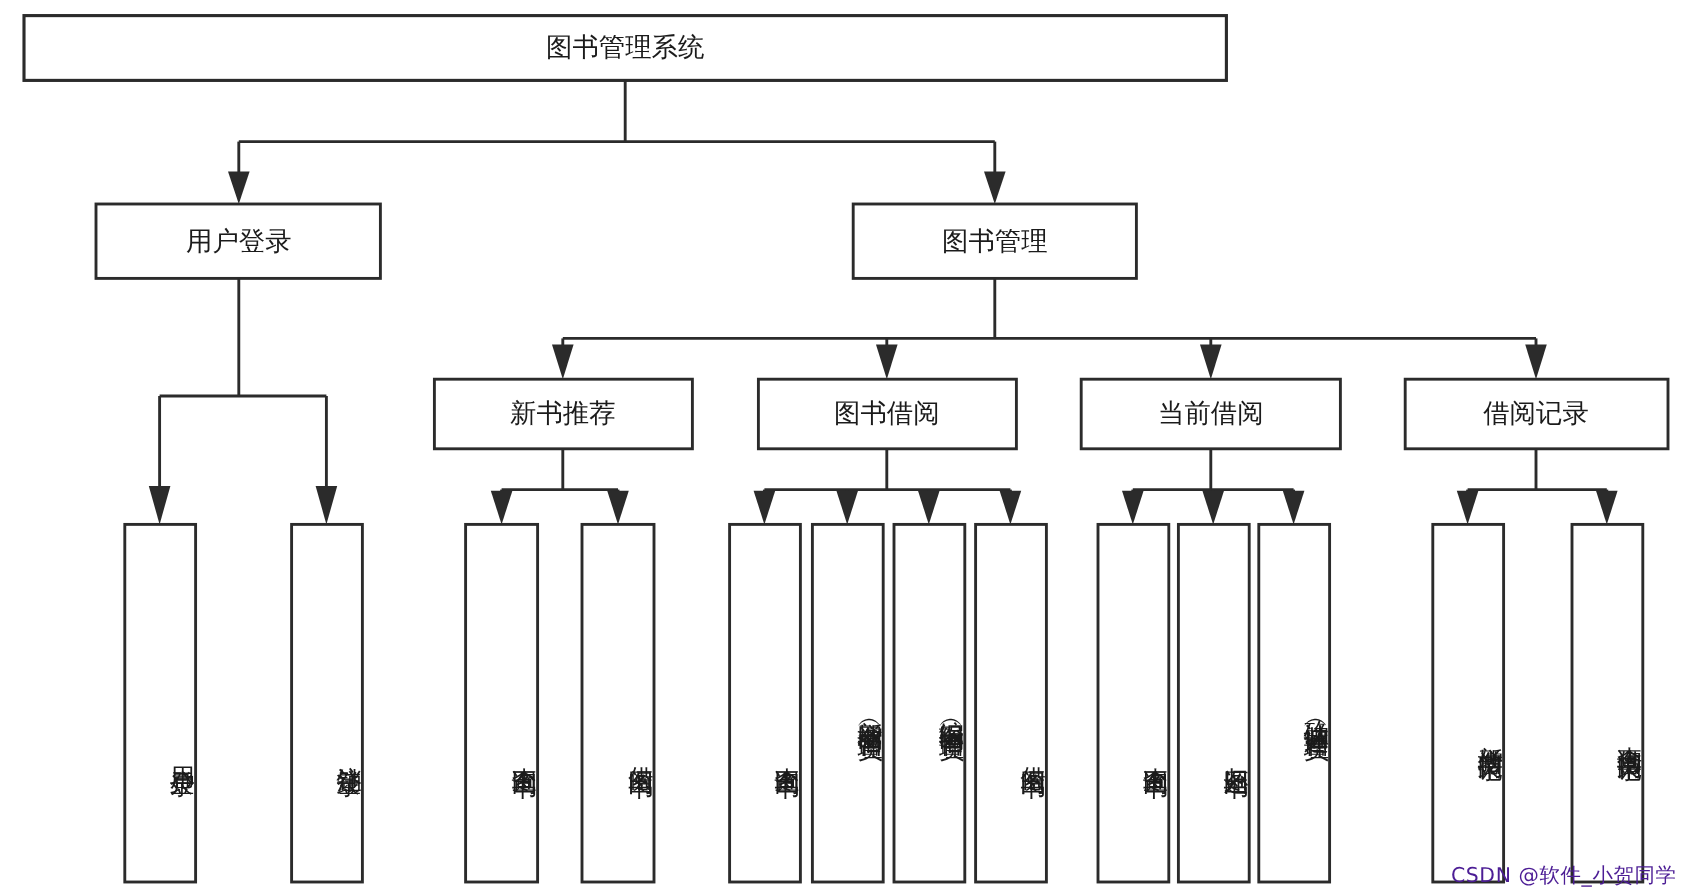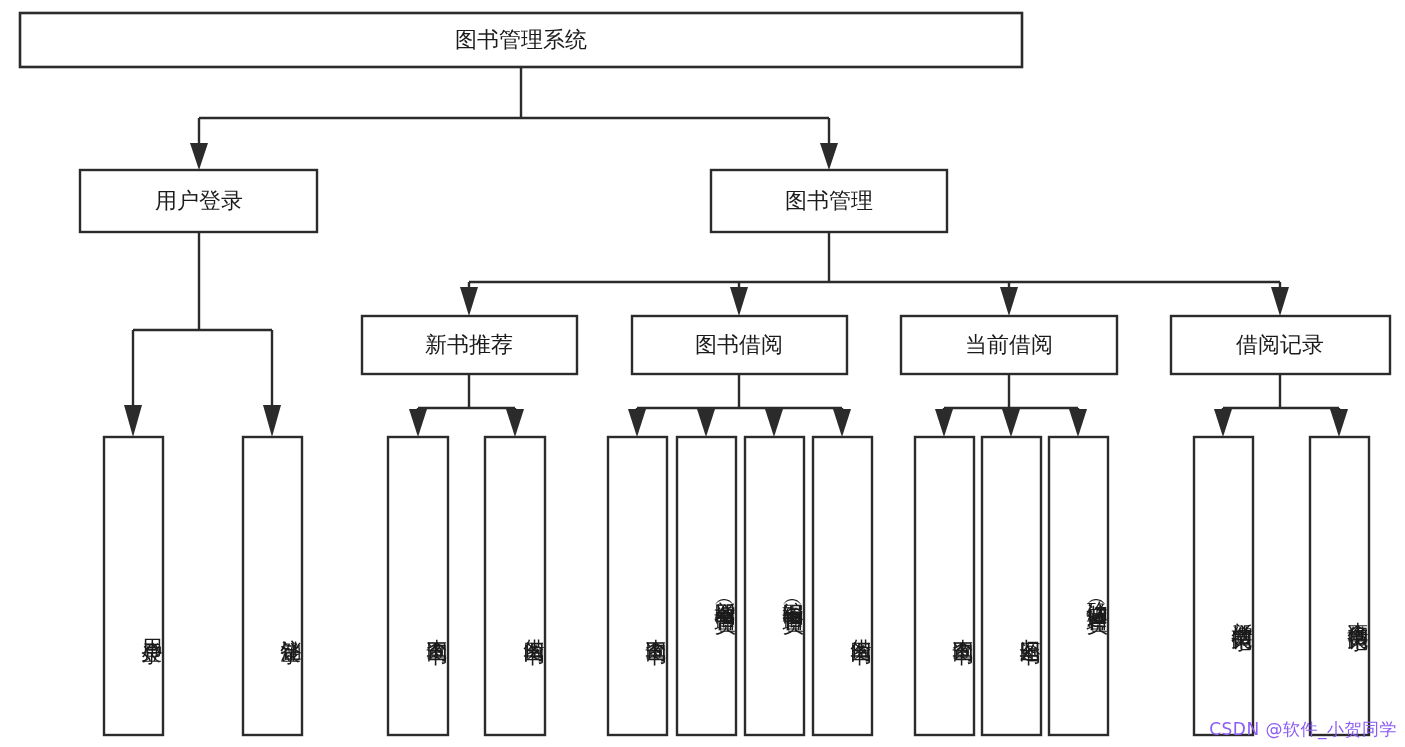--- a/index.html
+++ b/index.html
@@ -67,21 +67,21 @@
     align-items: flex-start;
     justify-content: center;
     pointer-events: none;
   }
   .watermark {
     position: absolute;
     right: 8px;
     bottom: 6px;
     font-family: "DejaVu Sans", "Liberation Sans", sans-serif;
     font-size: 17px;
-    color: #8b5cf6;
+    color: #4c1d95;
     letter-spacing: 0.5px;
     white-space: nowrap;
     user-select: none;
   }
 </style>
 </head>
 <body>
 
 <div id="canvas">
 

